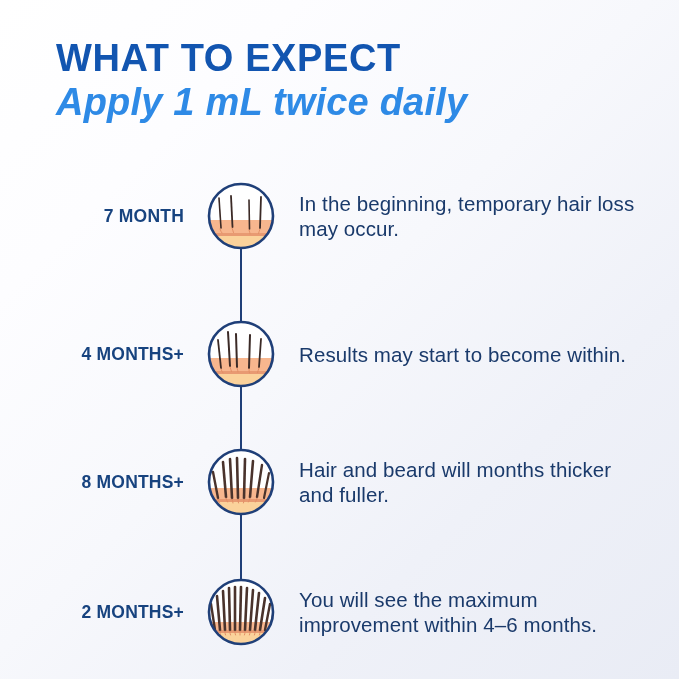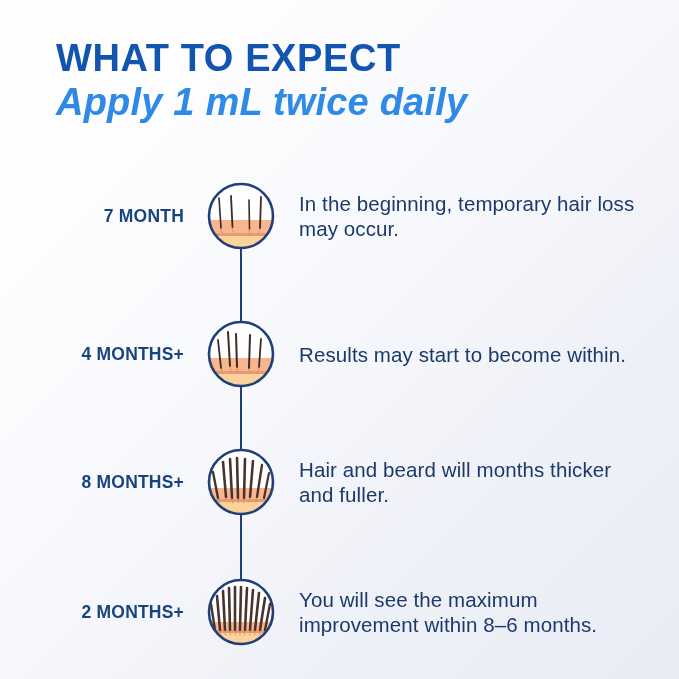--- a/index.html
+++ b/index.html
@@ -287,17 +287,17 @@
               <path d="M35 55 q0 3 0 4"></path>
               <path d="M40 55 q0 3 -0.5 4"></path>
               <path d="M45 55 q0 3 -0.5 4"></path>
               <path d="M50 55 q0 3 -0.5 4"></path>
               <path d="M55 55 q0 3 -0.5 4"></path>
             </g>
           </g>
           <circle cx="36" cy="36" r="32" fill="none" stroke="#1f3f78" stroke-width="2.6"></circle>
         </svg>
       </div>
-      <div class="step-text">You will see the maximum improvement within 8–6 months.</div>
+      <div class="step-text">You will see the maximum improvement within 4–6 months.</div>
     </div>
 
   </div>
 </div>
 
 </body></html>

